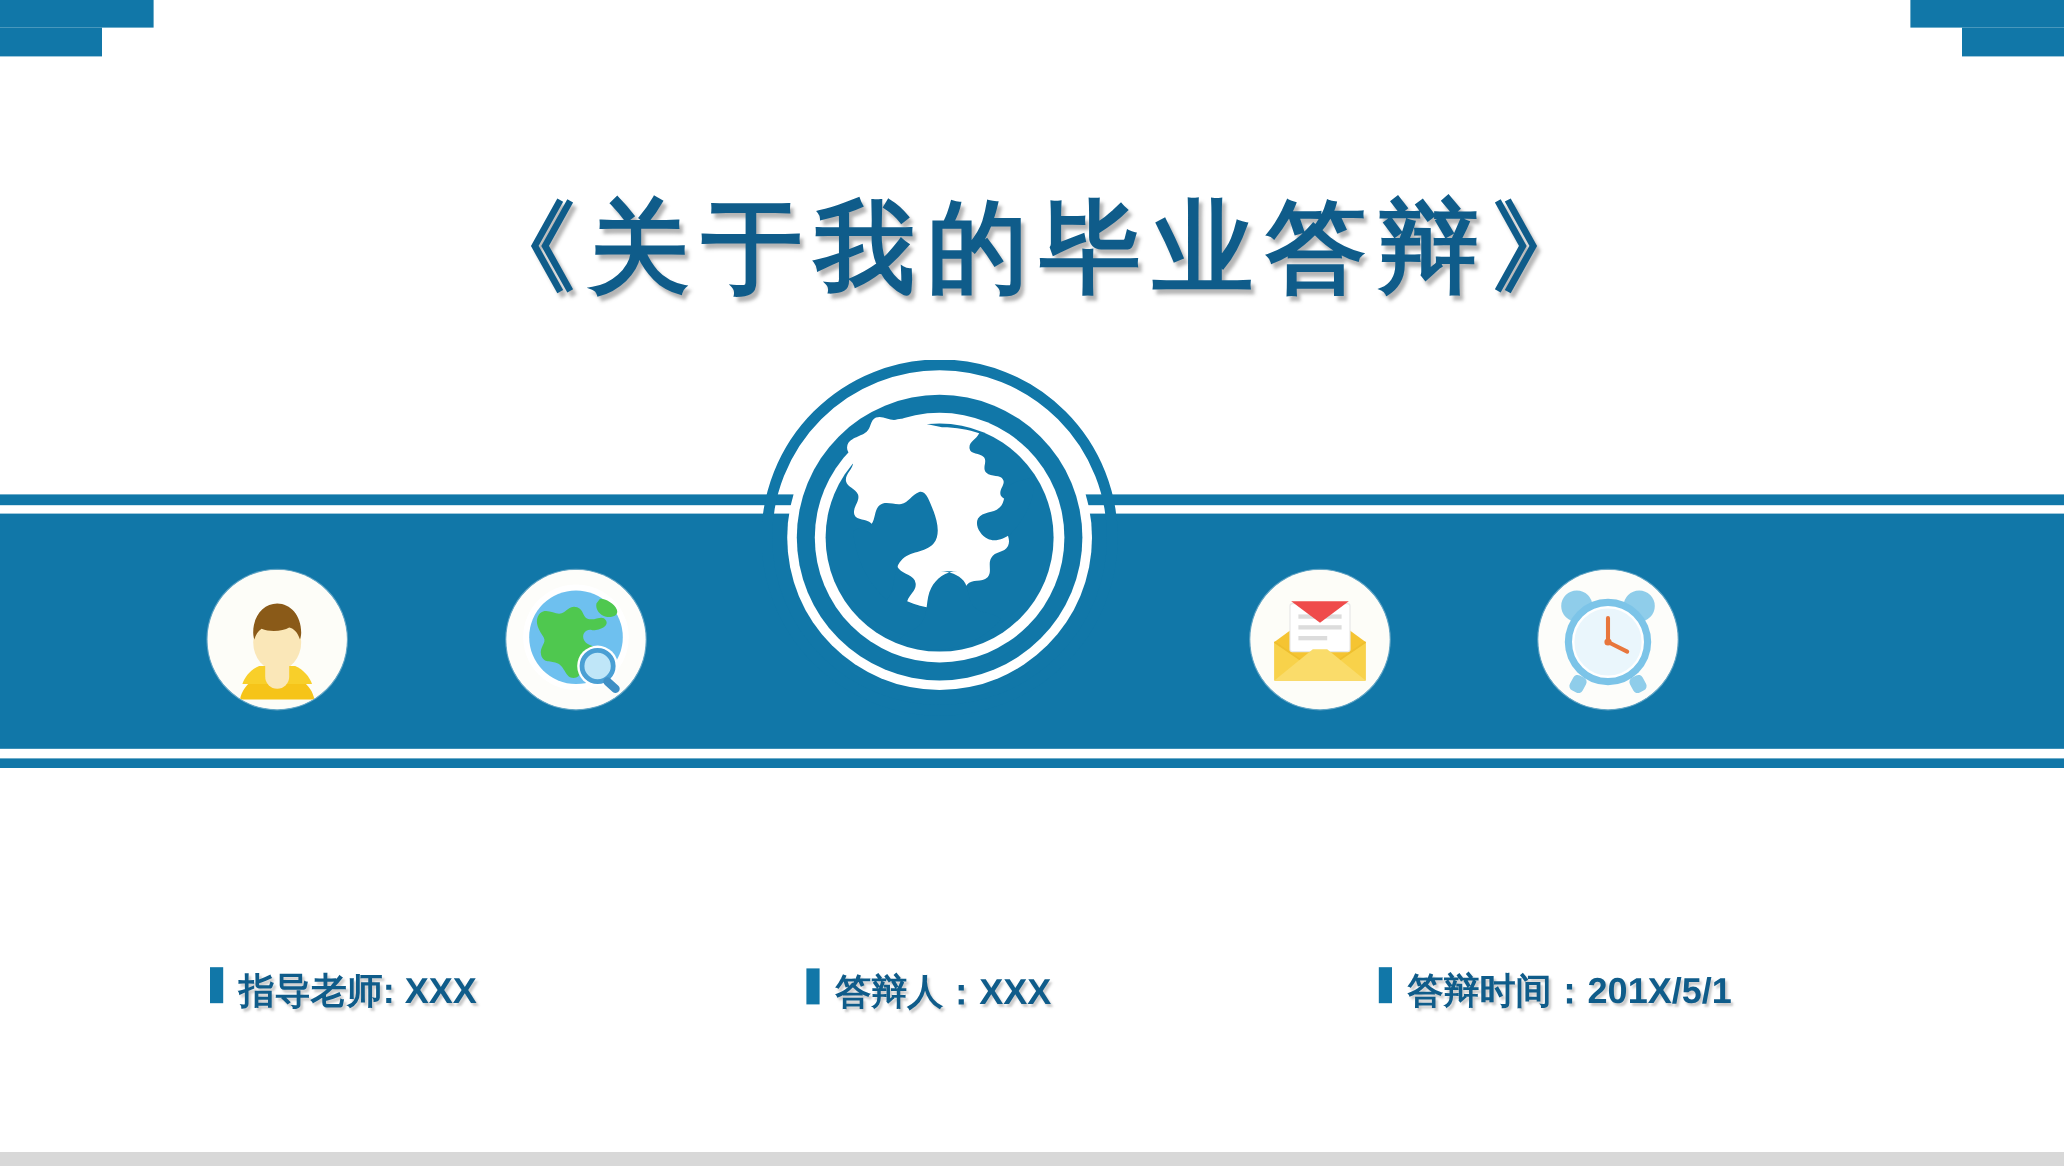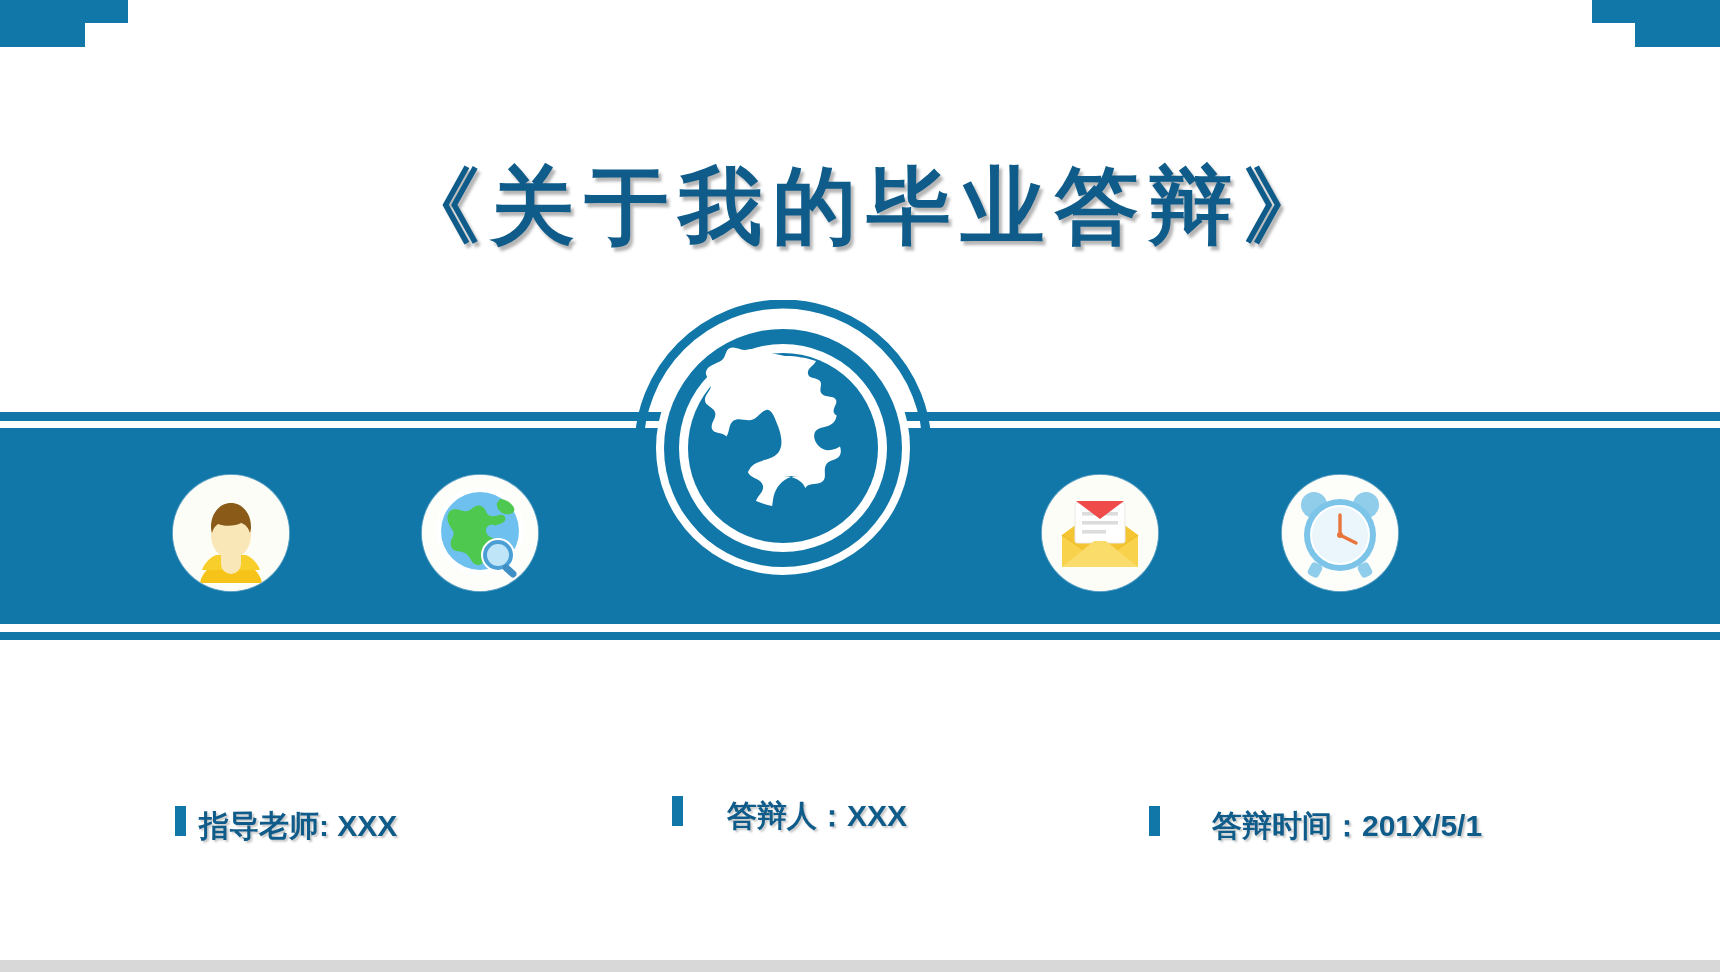--- a/index.html
+++ b/index.html
@@ -87,22 +87,22 @@
     text-shadow:2px 2px 2px rgba(120,120,120,0.40);
   }
   .foot-mark {
     display:inline-block;
     width:11px; height:30px;
     background:var(--accent);
     margin-right:13px;
     flex:0 0 auto;
   }
   #foot-1 { left:175px; top:10px; }
-  #foot-2 { left:672px; top:0;gap:31px; }
-  #foot-3 { left:1149px; top:10px;gap:39px; }
+  #foot-2 { left:672px; top:11px; }
+  #foot-3 { left:1149px; top:10px; }
 
   
   #bottom-strip {
     position:absolute; left:0; right:0; bottom:0;
     height:12px; background:#d8d8d8;
   }
 </style>
 </head>
 <body>
 

